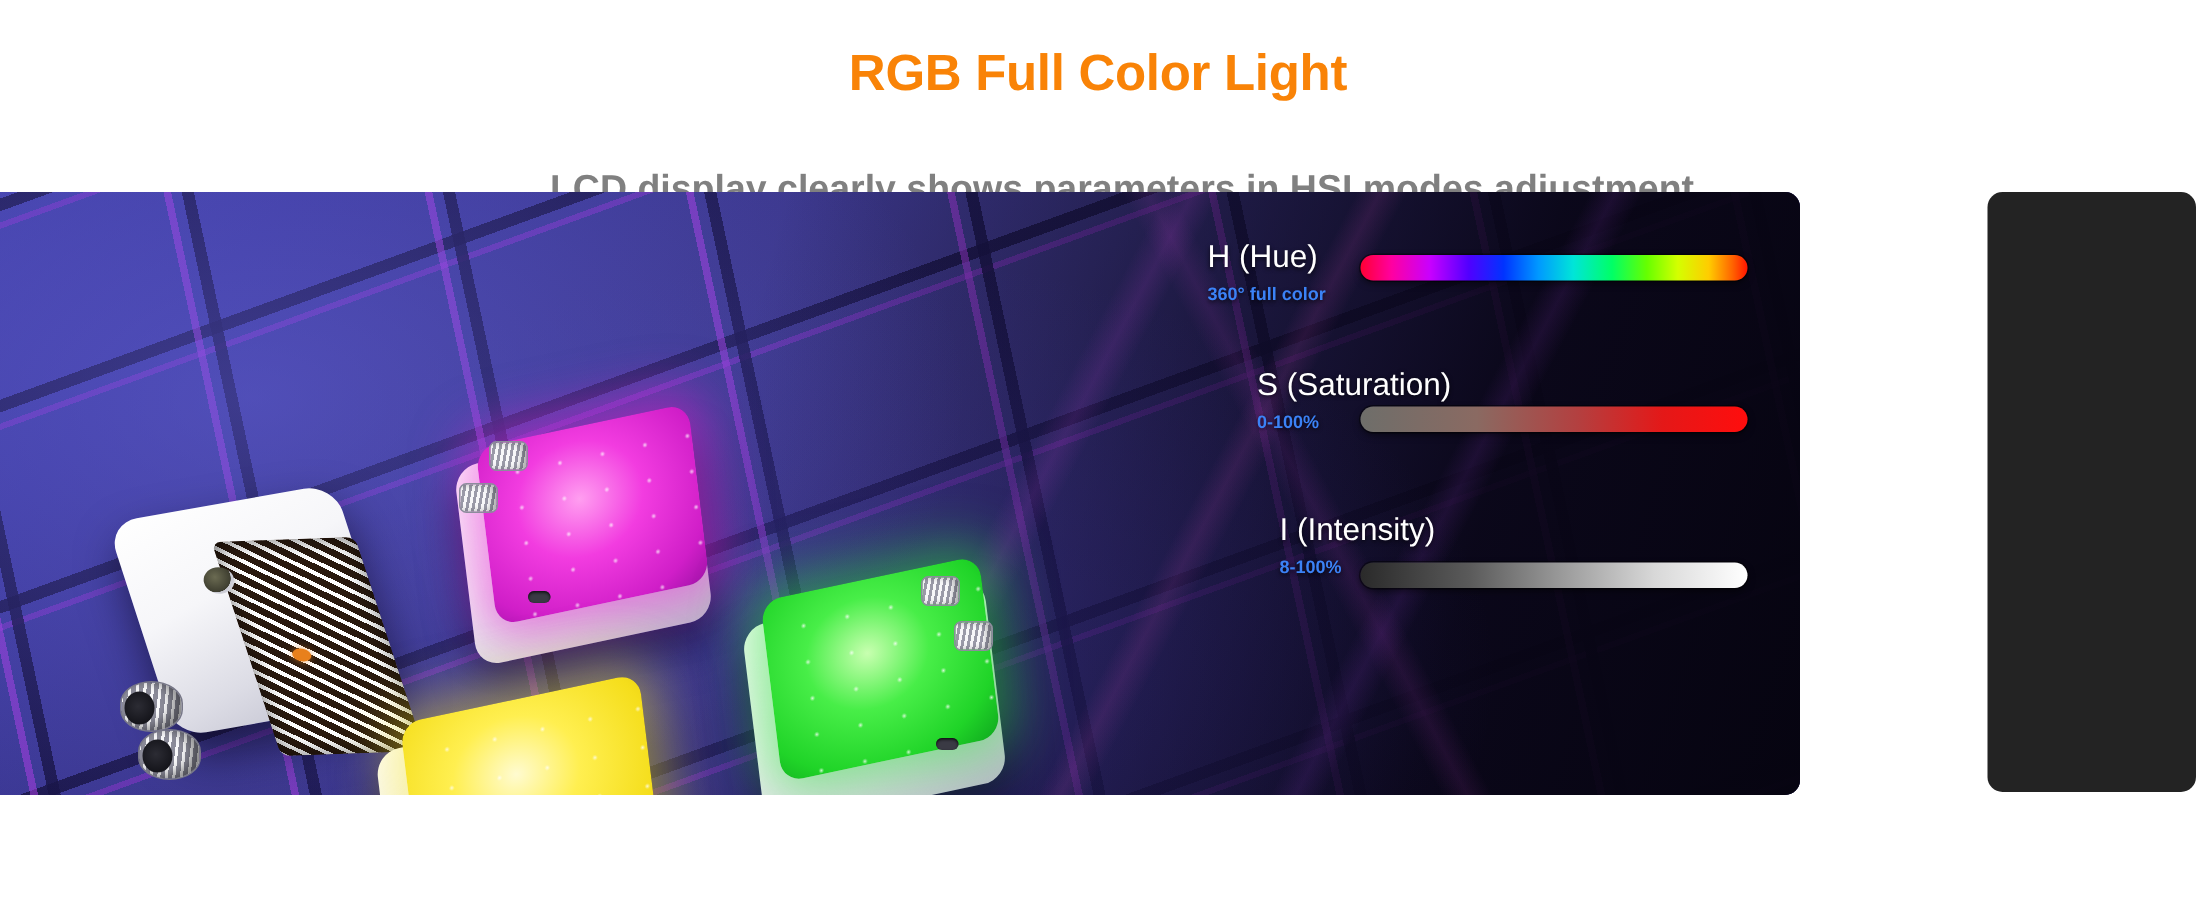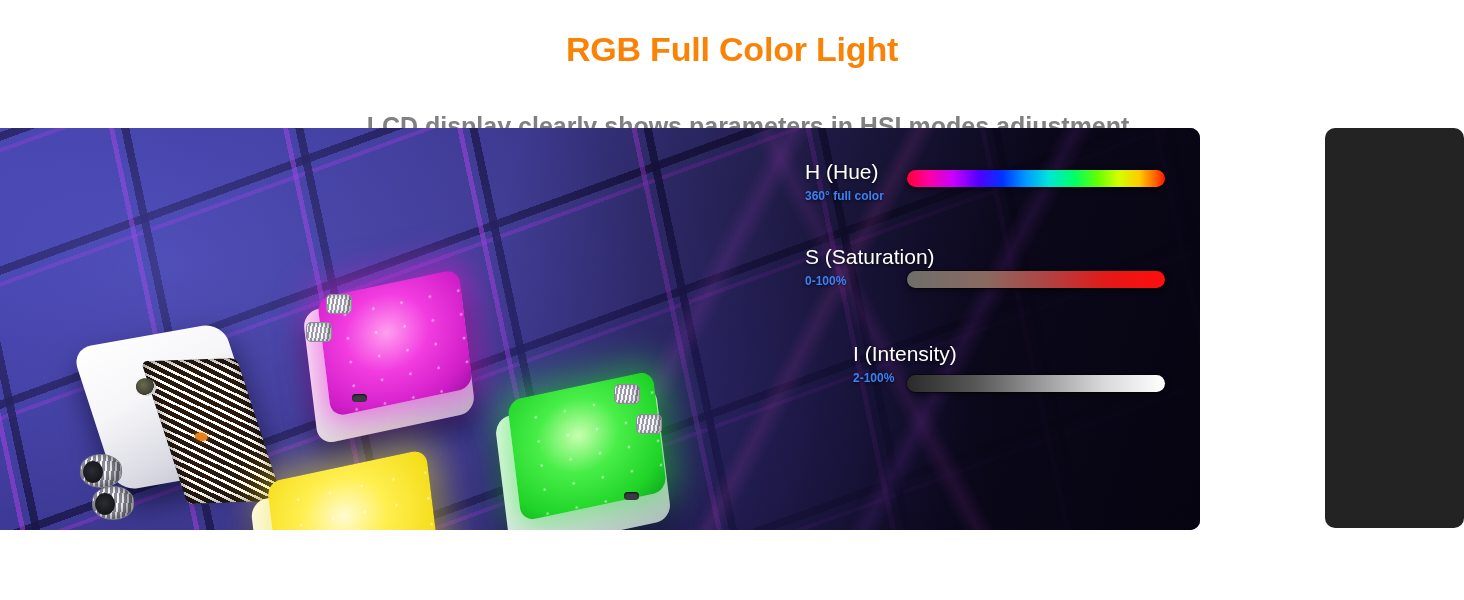--- a/index.html
+++ b/index.html
@@ -220,29 +220,29 @@
       </div>
 
     </div>
 
     <div class="spec" style="left:805px; top:32px;">
       <div class="spec-label">H (Hue)</div>
       <div class="spec-sub">360° full color</div>
     </div>
     <div class="bar bar-hue" style="left:907px; top:42px; width:258px;"></div>
 
-    <div class="spec" style="left:805px; top:117px;">
+    <div class="spec" style="left:838px; top:117px;">
       <div class="spec-label">S (Saturation)</div>
       <div class="spec-sub">0-100%</div>
     </div>
     <div class="bar bar-sat" style="left:907px; top:143px; width:258px;"></div>
 
     <div class="spec" style="left:805px; top:214px;margin-left:48px;">
       <div class="spec-label">I (Intensity)</div>
-      <div class="spec-sub">2-100%</div>
+      <div class="spec-sub">8-100%</div>
     </div>
     <div class="bar bar-int" style="left:907px; top:247px; width:258px;"></div>
 
   </div>
 
   <div class="right-panel"></div>
 
 </div>
 
 </body></html>

